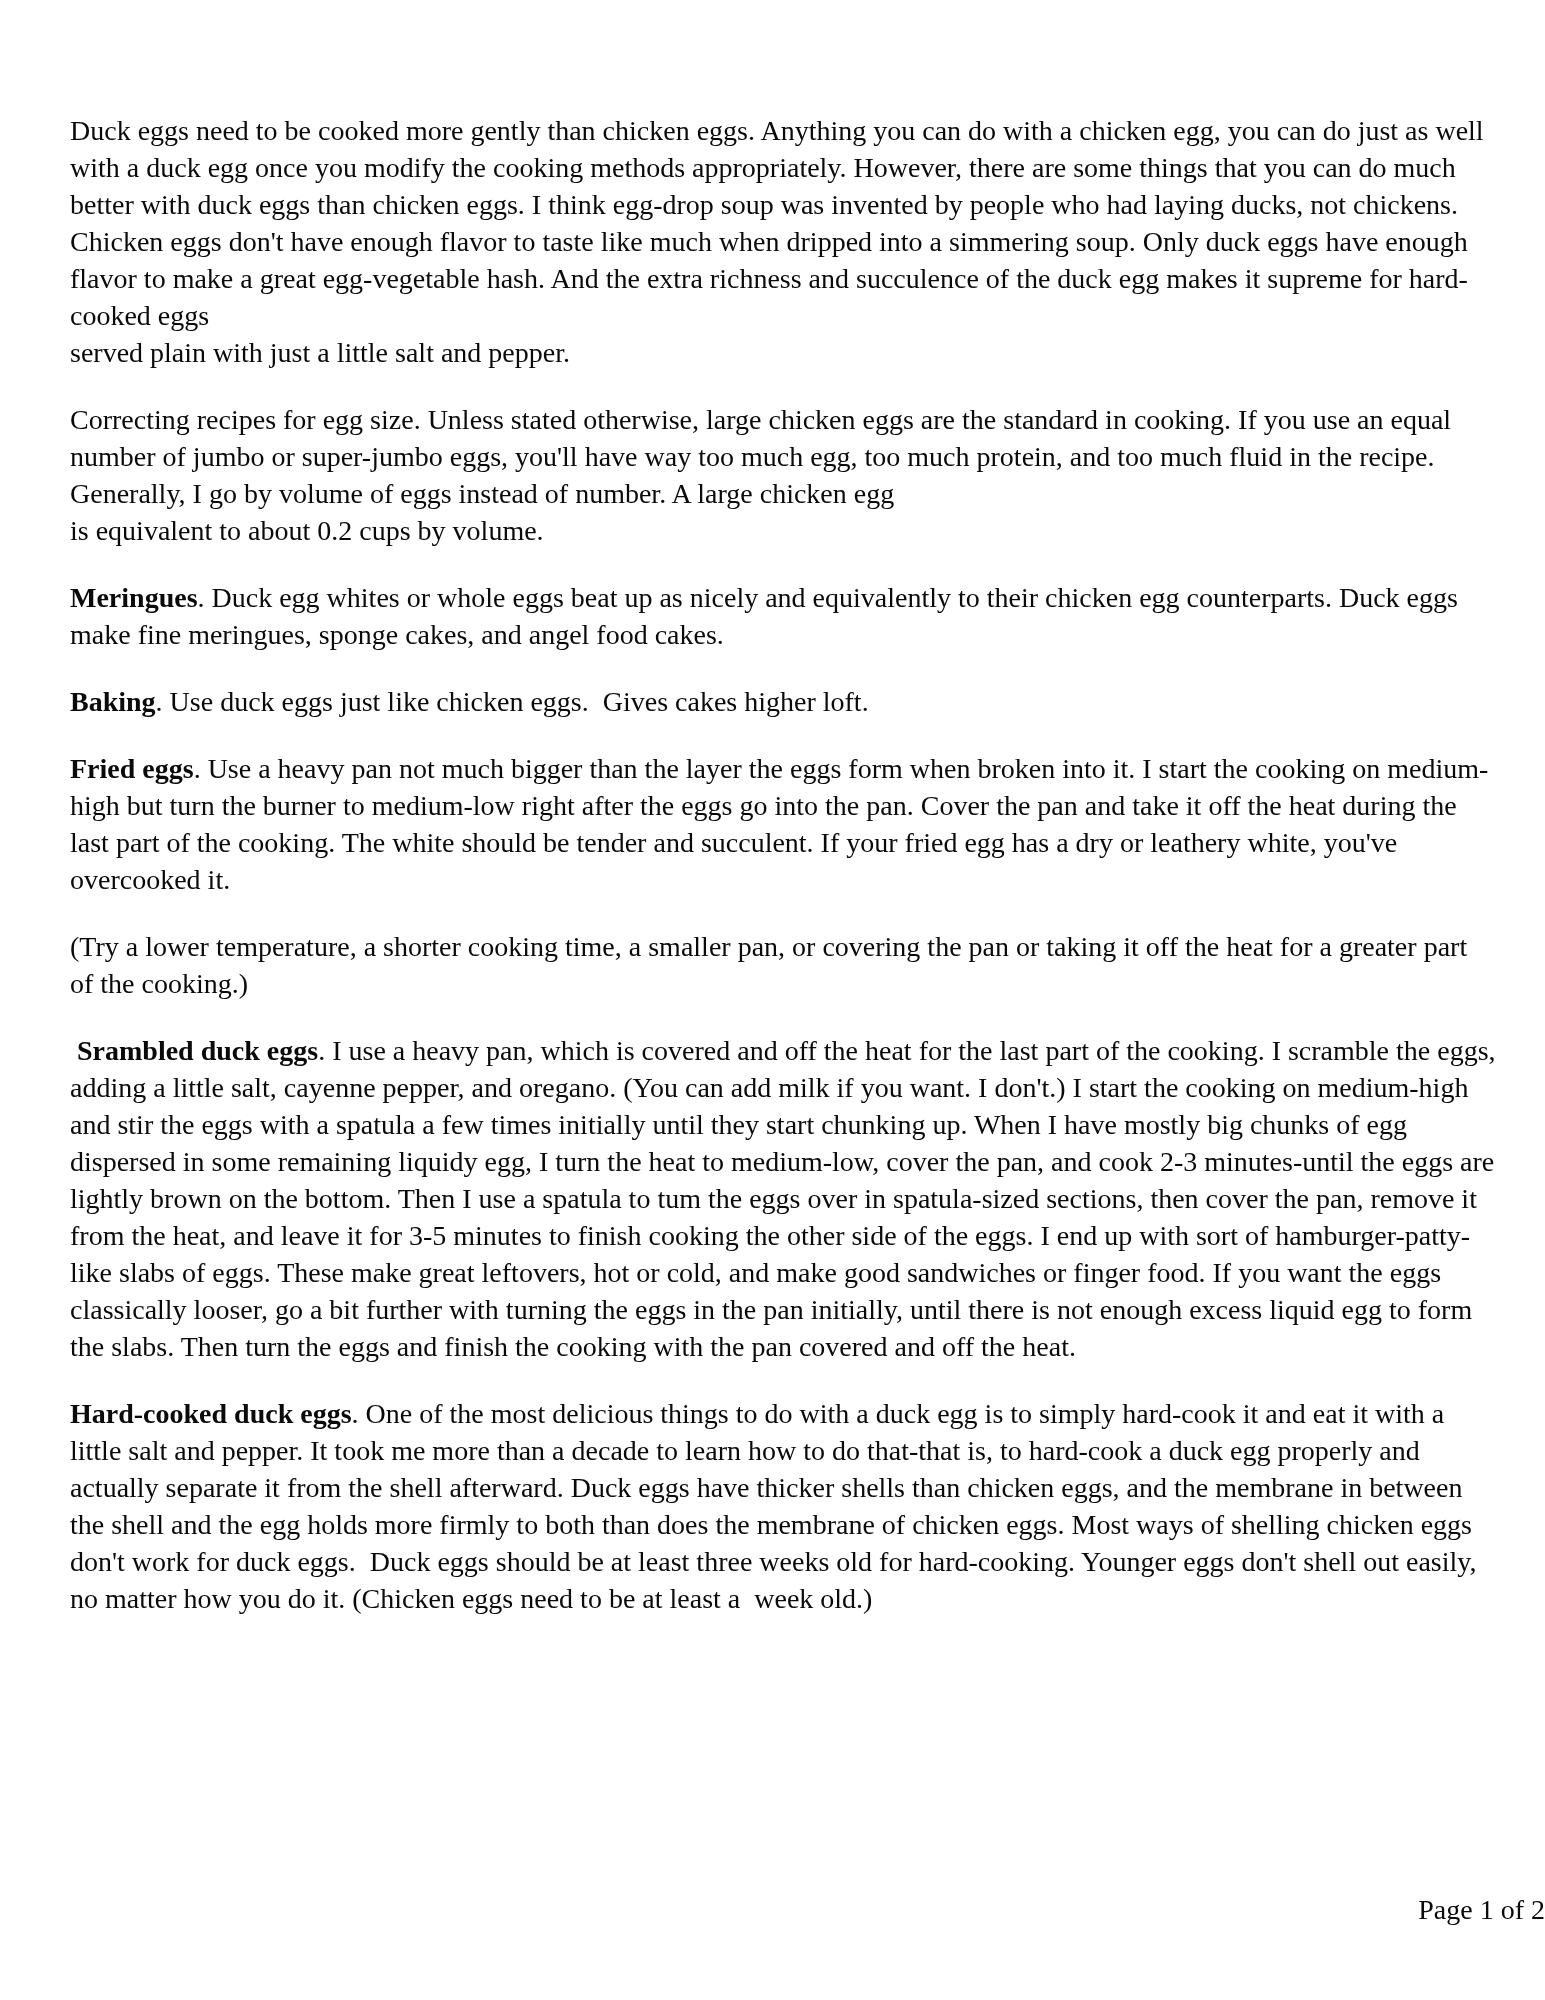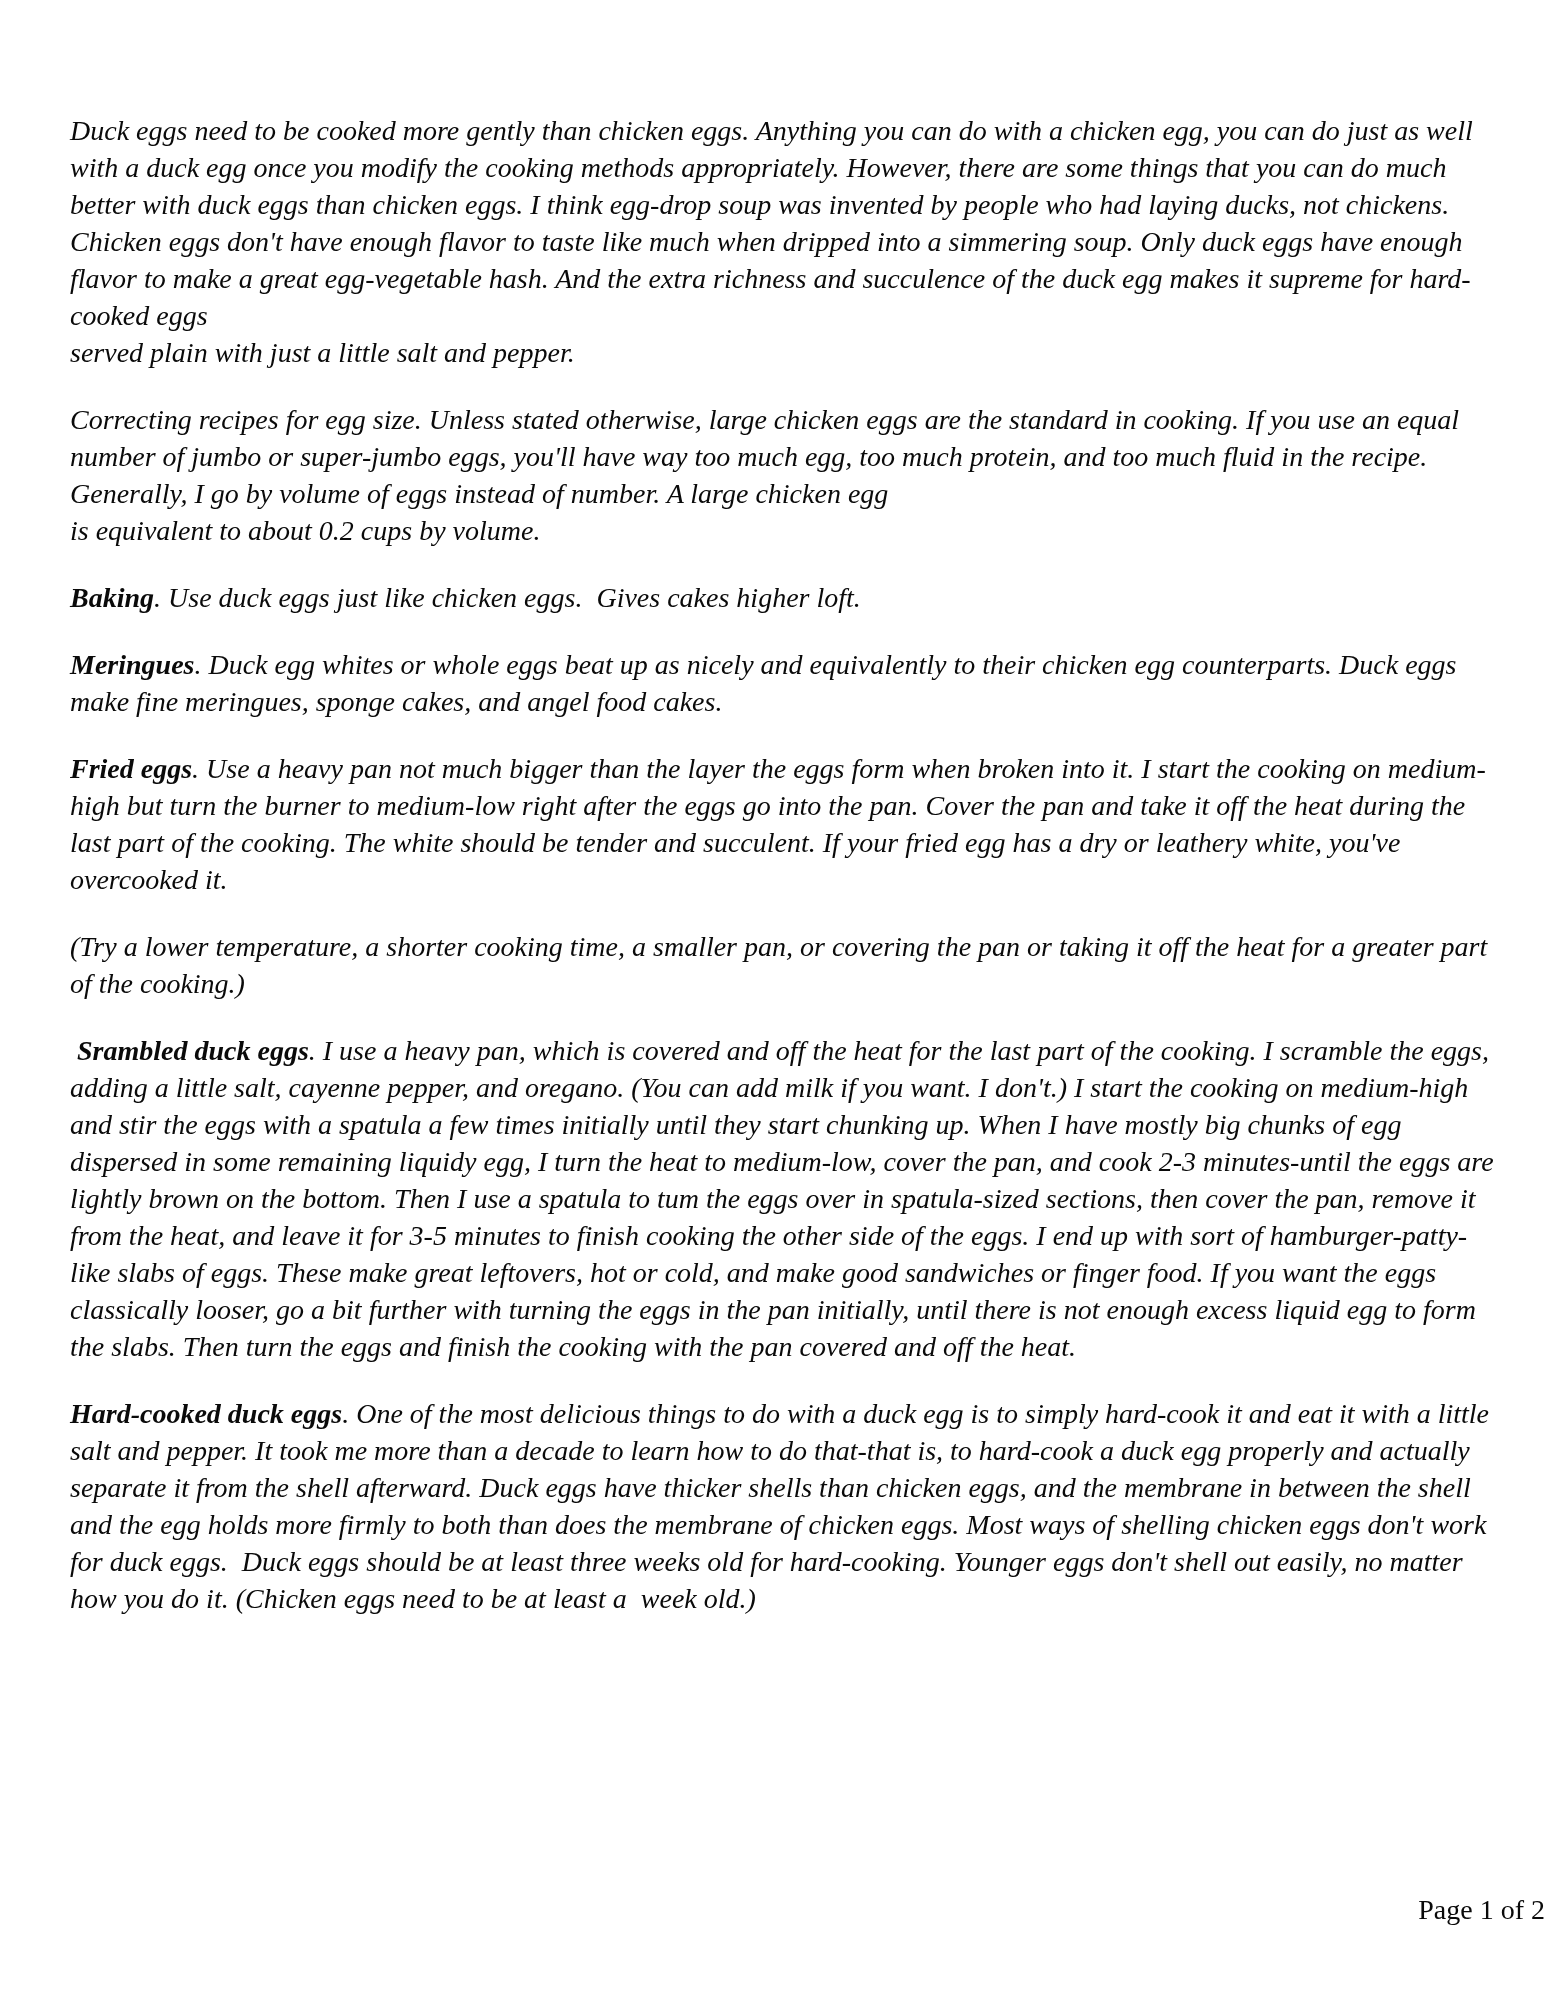--- a/index.html
+++ b/index.html
@@ -24,21 +24,20 @@
     font-size: 29px;
     font-weight: bold;
     line-height: 37px;
     margin: 0 0 36px 0;
     padding-left: 15px;
     white-space: pre-wrap;
   }
   .para {
     margin: 0 0 30px 0;
     white-space: pre-wrap;
-    font-style: italic;
   }
   .para .lead {
     font-weight: bold;
   }
   .footer {
     position: absolute;
     left: 0;
     bottom: 72px;
     width: 100%;
     text-align: right;
@@ -51,23 +50,23 @@
 
 <div class="page">
 
 
   <p class="para"><b class="lead"></b><span>Duck eggs need to be cooked more gently than chicken eggs. Anything you can do with a chicken egg, you can do just as well with a duck egg once you modify the cooking methods appropriately. However, there are some things that you can do much better with duck eggs than chicken eggs. I think egg-drop soup was invented by people who had laying ducks, not chickens. Chicken eggs don't have enough flavor to taste like much when dripped into a simmering soup. Only duck eggs have enough flavor to make a great egg-vegetable hash. And the extra richness and succulence of the duck egg makes it supreme for hard-cooked eggs
 served plain with just a little salt and pepper.</span></p>
 
   <p class="para"><b class="lead"></b><span>Correcting recipes for egg size. Unless stated otherwise, large chicken eggs are the standard in cooking. If you use an equal number of jumbo or super-jumbo eggs, you'll have way too much egg, too much protein, and too much fluid in the recipe. Generally, I go by volume of eggs instead of number. A large chicken egg
 is equivalent to about 0.2 cups by volume.</span></p>
 
+  <p class="para"><b class="lead">Meringues</b><span>. Duck egg whites or whole eggs beat up as nicely and equivalently to their chicken egg counterparts. Duck eggs make fine meringues, sponge cakes, and angel food cakes.</span></p>
+
   <p class="para"><b class="lead">Baking</b><span>. Use duck eggs just like chicken eggs.  Gives cakes higher loft.</span></p>
-
-  <p class="para"><b class="lead">Meringues</b><span>. Duck egg whites or whole eggs beat up as nicely and equivalently to their chicken egg counterparts. Duck eggs make fine meringues, sponge cakes, and angel food cakes.</span></p>
 
   <p class="para"><b class="lead">Fried eggs</b><span>. Use a heavy pan not much bigger than the layer the eggs form when broken into it. I start the cooking on medium-high but turn the burner to medium-low right after the eggs go into the pan. Cover the pan and take it off the heat during the last part of the cooking. The white should be tender and succulent. If your fried egg has a dry or leathery white, you've overcooked it.</span></p>
 
   <p class="para"><b class="lead"></b><span>(Try a lower temperature, a shorter cooking time, a smaller pan, or covering the pan or taking it off the heat for a greater part of the cooking.)</span></p>
 
   <p class="para"><b class="lead"> Srambled duck eggs</b><span>. I use a heavy pan, which is covered and off the heat for the last part of the cooking. I scramble the eggs, adding a little salt, cayenne pepper, and oregano. (You can add milk if you want. I don't.) I start the cooking on medium-high and stir the eggs with a spatula a few times initially until they start chunking up. When I have mostly big chunks of egg dispersed in some remaining liquidy egg, I turn the heat to medium-low, cover the pan, and cook 2-3 minutes-until the eggs are lightly brown on the bottom. Then I use a spatula to tum the eggs over in spatula-sized sections, then cover the pan, remove it from the heat, and leave it for 3-5 minutes to finish cooking the other side of the eggs. I end up with sort of hamburger-patty-like slabs of eggs. These make great leftovers, hot or cold, and make good sandwiches or finger food. If you want the eggs classically looser, go a bit further with turning the eggs in the pan initially, until there is not enough excess liquid egg to form the slabs. Then turn the eggs and finish the cooking with the pan covered and off the heat.</span></p>
 
 
   <p class="para"><b class="lead">Hard-cooked duck eggs</b><span>. One of the most delicious things to do with a duck egg is to simply hard-cook it and eat it with a little salt and pepper. It took me more than a decade to learn how to do that-that is, to hard-cook a duck egg properly and actually separate it from the shell afterward. Duck eggs have thicker shells than chicken eggs, and the membrane in between the shell and the egg holds more firmly to both than does the membrane of chicken eggs. Most ways of shelling chicken eggs don't work for duck eggs.  Duck eggs should be at least three weeks old for hard-cooking. Younger eggs don't shell out easily, no matter how you do it. (Chicken eggs need to be at least a  week old.)</span></p>
 

